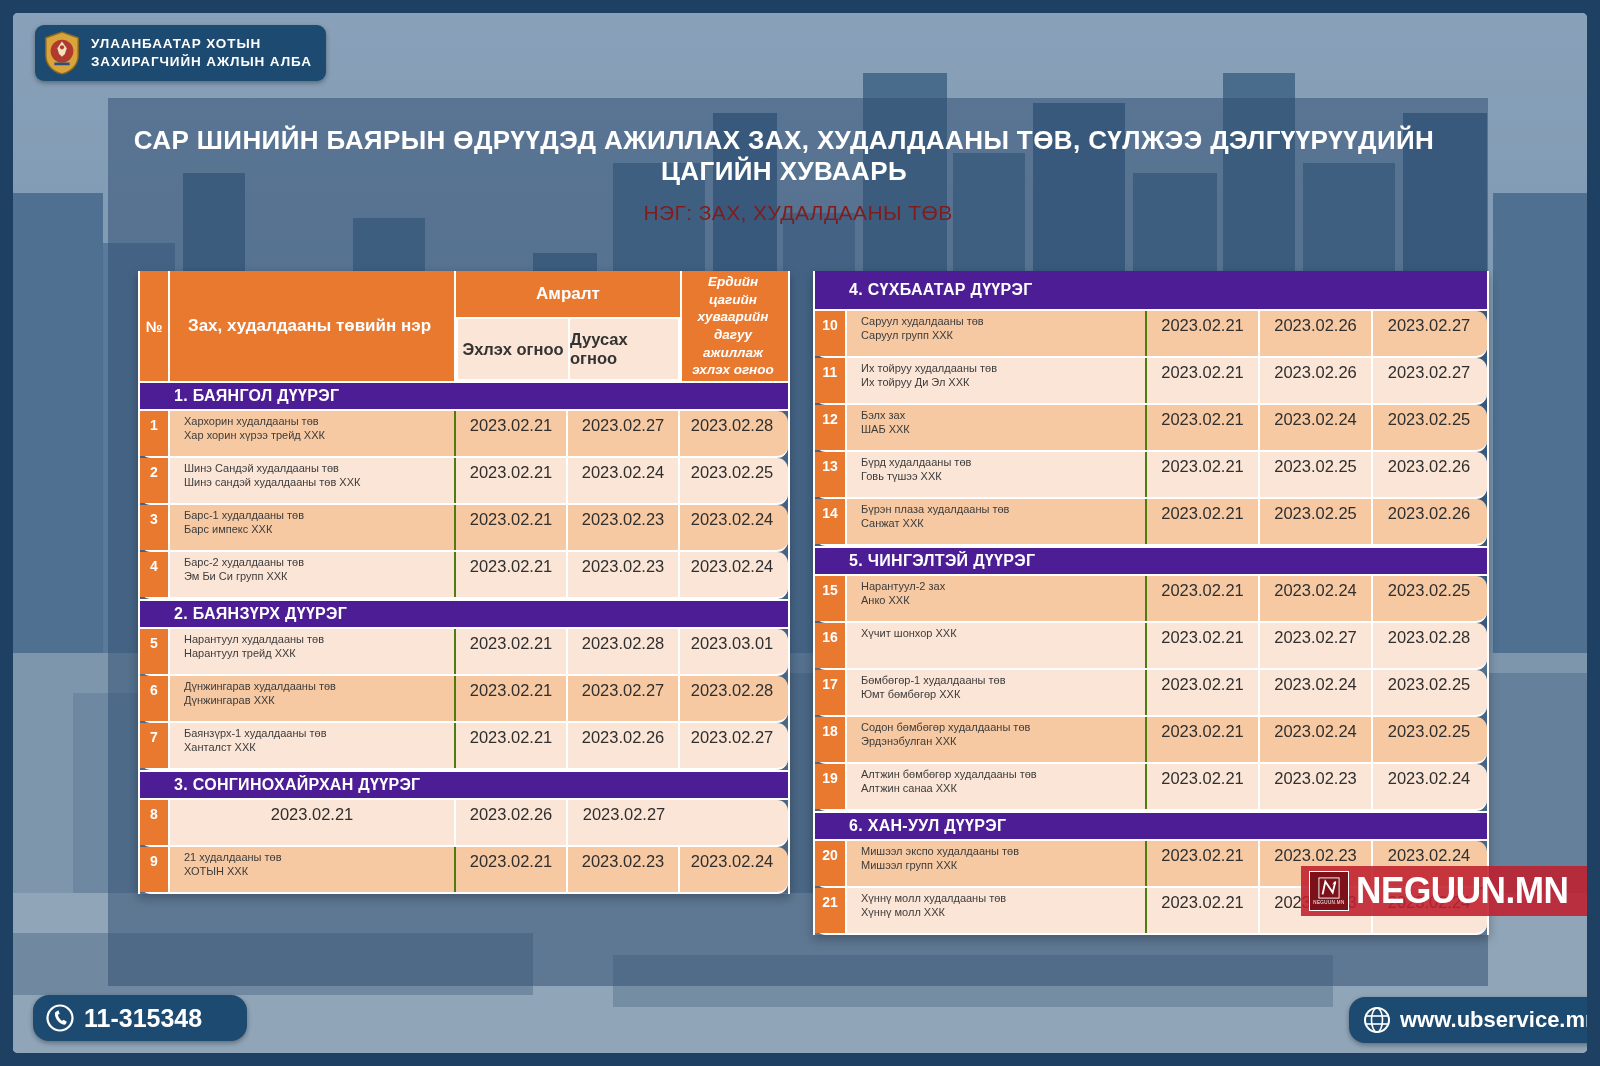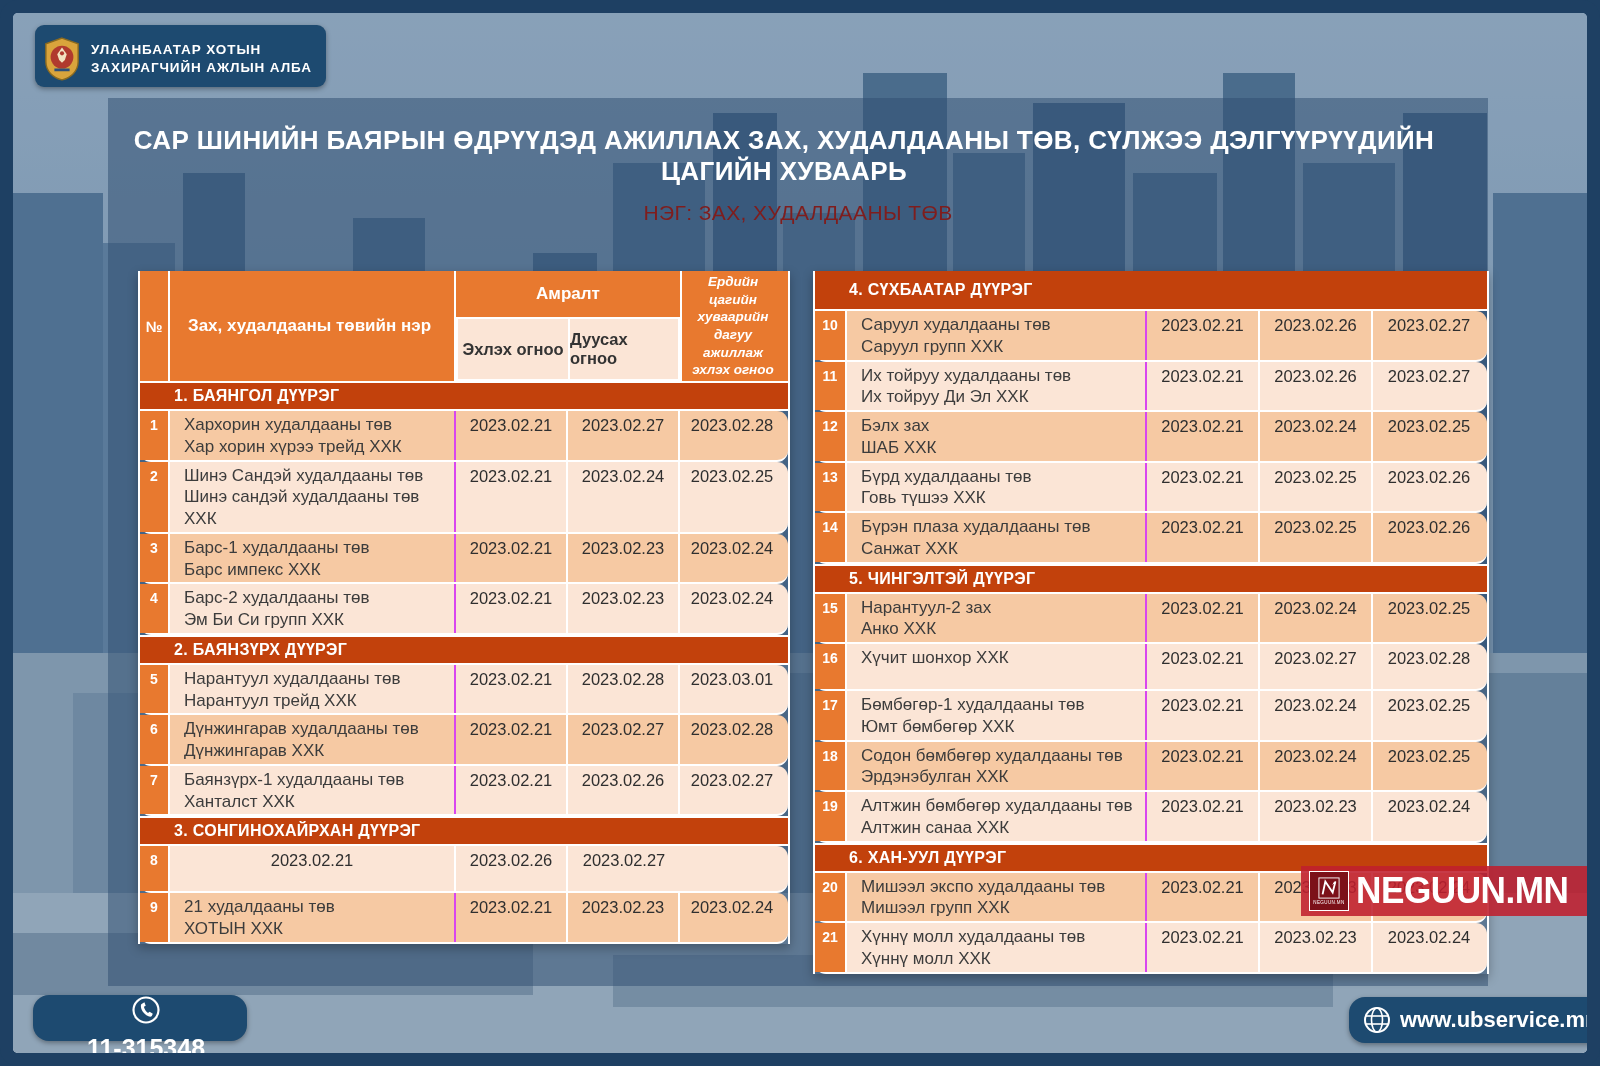--- a/index.html
+++ b/index.html
@@ -22,62 +22,62 @@
     text-align:center;color:#fff;font-weight:bold;font-size:26px;letter-spacing:.4px;
   }
   .subtitle{
     position:absolute;left:110px;top:188px;width:1350px;z-index:2;
     text-align:center;color:#7f1d1d;font-weight:normal;font-size:21px;letter-spacing:.4px;
   }
   
   .badge{
     position:absolute;left:22px;top:12px;height:56px;z-index:10;
     background:#1D4A70;border-radius:9px;display:flex;align-items:center;gap:10px;
-    padding:6px 14px 0 8px;box-shadow:0 2px 5px rgba(0,0,0,.35);
+    padding:0 14px 0 8px;box-shadow:0 2px 5px rgba(0,0,0,.35);
   }
   .badge-text{color:#fff;font-weight:bold;font-size:13.5px;letter-spacing:.9px;line-height:1.3;white-space:nowrap;}
   
   .tbl{position:absolute;z-index:3;box-shadow:0 4px 10px rgba(0,0,0,.28);
        border-left:2px solid #fff;border-right:2px solid #fff;}
   .tbl-left{left:125px;top:258px;width:648px;}
   .tbl-right{left:800px;top:258px;width:672px;}
   .lhdr{
     display:grid;grid-template-columns:30px 286px 112px 112px 104px;
     grid-template-rows:46px 64px;background:#E8792F;color:#fff;font-weight:bold;
   }
   .h-num{grid-area:1/1/3/2;display:flex;align-items:center;justify-content:center;font-size:15px;border-right:2px solid #fff;}
   .h-name{grid-area:1/2/3/3;display:flex;align-items:center;padding-left:18px;font-size:17px;border-right:2px solid #fff;}
   .h-amralt{grid-area:1/3/2/5;display:flex;align-items:center;justify-content:center;font-size:17px;}
   .h-sub{background:#FBE5D6;color:#333;display:flex;align-items:center;justify-content:center;font-size:16.5px;border:2px solid #fff;}
   .h-start{grid-area:2/3/3/4;border-right:none;}
   .h-end{grid-area:2/4/3/5;}
   .h-normal{grid-area:1/5/3/6;border-left:2px solid #fff;display:flex;align-items:center;justify-content:center;
             text-align:center;font-size:13.5px;line-height:1.3;padding:0 2px;font-style:italic;}
   .sec{
-    height:30px;background:#c2410c;color:#fff;font-weight:bold;font-size:16px;
+    height:30px;background:#4c1d95;color:#fff;font-weight:bold;font-size:16px;
     display:flex;align-items:center;padding-left:34px;
     border-top:2px solid #fff;border-bottom:2px solid #fff;box-sizing:border-box;letter-spacing:.3px;
   }
   .tbl-right .sec:first-child{height:40px;border-top:none;}
   .trow{display:grid;min-height:47px;border-bottom:2px solid #fff;box-sizing:border-box;border-radius:11px;}
   .tbl-left .trow{grid-template-columns:30px 286px 112px 112px 104px;}
   .tbl-right .trow{grid-template-columns:32px 300px 113px 113px 112px;}
   .light{background:#FBE5D6;}
   .mid{background:#F6C9A3;}
   .c-num{background:#E8792F;color:#fff;font-weight:bold;font-size:14px;display:flex;justify-content:center;align-items:flex-start;padding-top:6px;border-right:2px solid #fff;}
-  .c-name{padding:3px 6px 2px 14px;font-size:17px;color:#3C3C3C;line-height:1.28;border-right:2px solid #d946ef;}
+  .c-name{padding:3px 6px 2px 14px;font-size:11px;color:#3C3C3C;line-height:1.28;border-right:2px solid #4d7c0f;}
   .c-name span{display:block;}
   .c-date{display:flex;justify-content:center;align-items:flex-start;padding-top:5px;font-size:16.5px;color:#2F2F2F;border-right:2px solid #fff;}
   .c-date:last-child{border-right:none;}
   
   .pill{
     position:absolute;height:46px;background:#1D4A70;display:flex;align-items:center;
     color:#fff;font-weight:bold;z-index:10;box-shadow:0 2px 5px rgba(0,0,0,.35);
   }
-  .pill-phone{left:20px;top:982px;width:202px;border-radius:16px;padding-left:12px;gap:9px;font-size:25px;flex-direction:column;}
+  .pill-phone{left:20px;top:982px;width:202px;border-radius:16px;padding-left:12px;gap:9px;font-size:25px;}
   .pill-web{left:1336px;top:984px;width:258px;border-radius:16px 0 0 16px;padding-left:14px;gap:9px;font-size:22px;}
   .icon{display:flex;align-items:center;justify-content:center;}
   
   .wm{
     position:absolute;left:1288px;top:853px;width:312px;height:50px;z-index:30;
     background:rgba(191,31,46,.88);display:flex;align-items:center;gap:7px;padding-left:8px;box-sizing:border-box;
   }
   .wm-logo{
     width:40px;height:40px;background:#7C1119;border:1px solid #fff;box-sizing:border-box;
     display:flex;flex-direction:column;align-items:center;justify-content:center;flex:0 0 auto;

